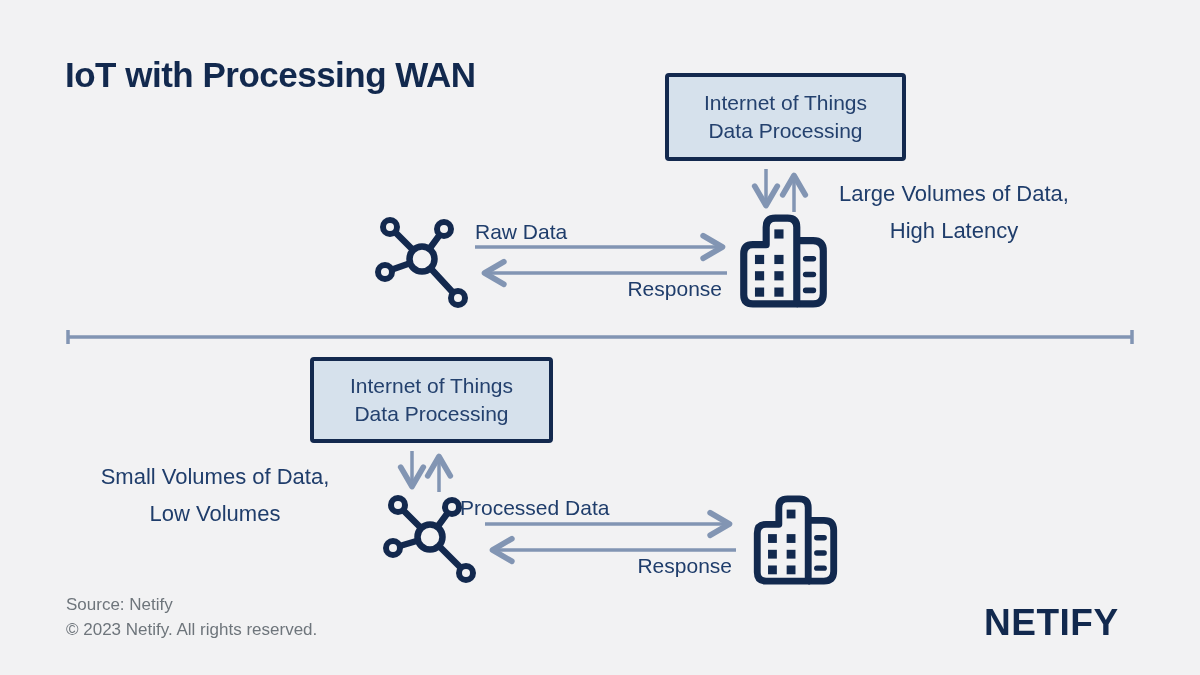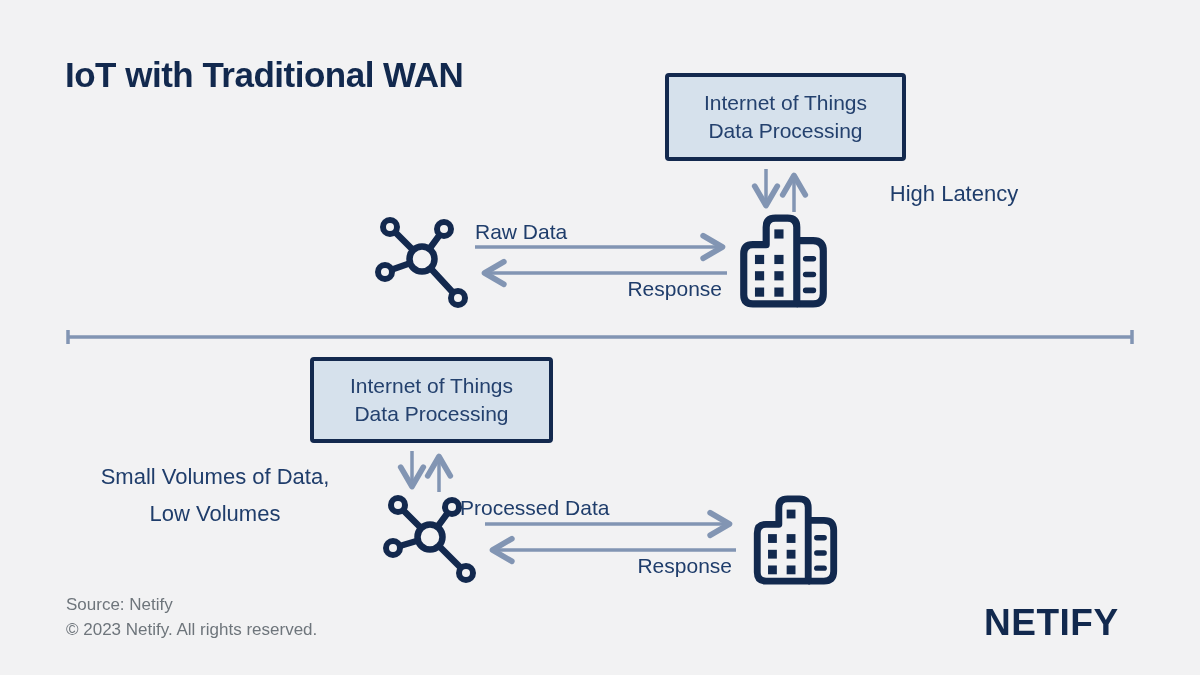--- a/index.html
+++ b/index.html
@@ -61,28 +61,29 @@
       <line x1="68" y1="330" x2="68" y2="344"></line>
       <line x1="1132" y1="330" x2="1132" y2="344"></line>
 
       <line x1="412" y1="451" x2="412" y2="485" marker-end="url(#ah)"></line>
       <line x1="439" y1="492" x2="439" y2="458" marker-end="url(#ah)"></line>
       <line x1="485" y1="524" x2="728" y2="524" marker-end="url(#ah)"></line>
       <line x1="736" y1="550" x2="494" y2="550" marker-end="url(#ah)"></line>
     </g>
   </svg>
 
-  <div class="title t1">IoT with Traditional WAN</div>
+  <div class="title t1">IoT with Processing WAN</div>
 
   <div class="procbox b1">
     <span>Internet of Things</span>
     <span>Data Processing</span>
   </div>
 
   <div class="vol-label v1">
+    <div>Large Volumes of Data,</div>
     <div>High Latency</div>
   </div>
 
   <svg class="icon-svg" style="left:370px;top:210px" width="105" height="105" viewBox="0 0 105 105" xmlns="http://www.w3.org/2000/svg">
     <g stroke="#13294e" fill="none">
       <g stroke-width="6.5" stroke-linecap="round">
         <line x1="52" y1="49" x2="20" y2="17"></line>
         <line x1="52" y1="49" x2="74" y2="19"></line>
         <line x1="52" y1="49" x2="15" y2="62"></line>
         <line x1="52" y1="49" x2="88" y2="88"></line>

